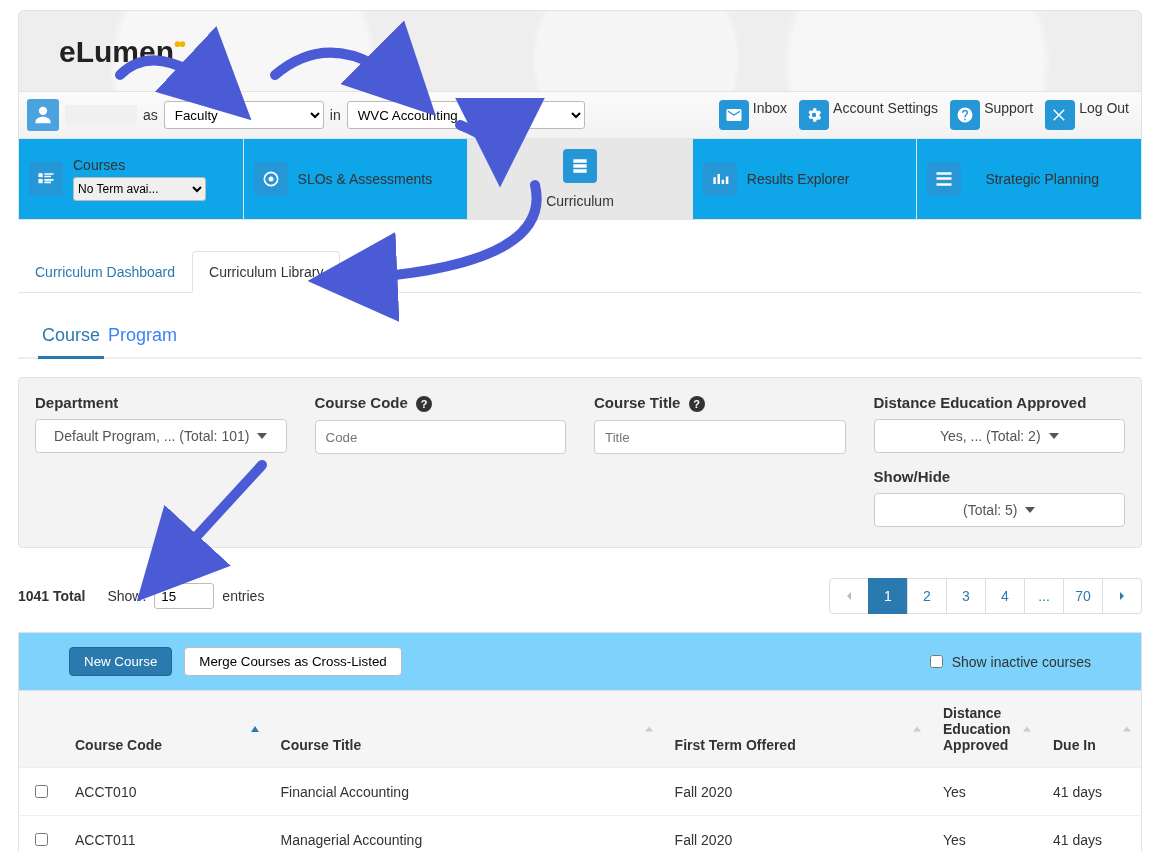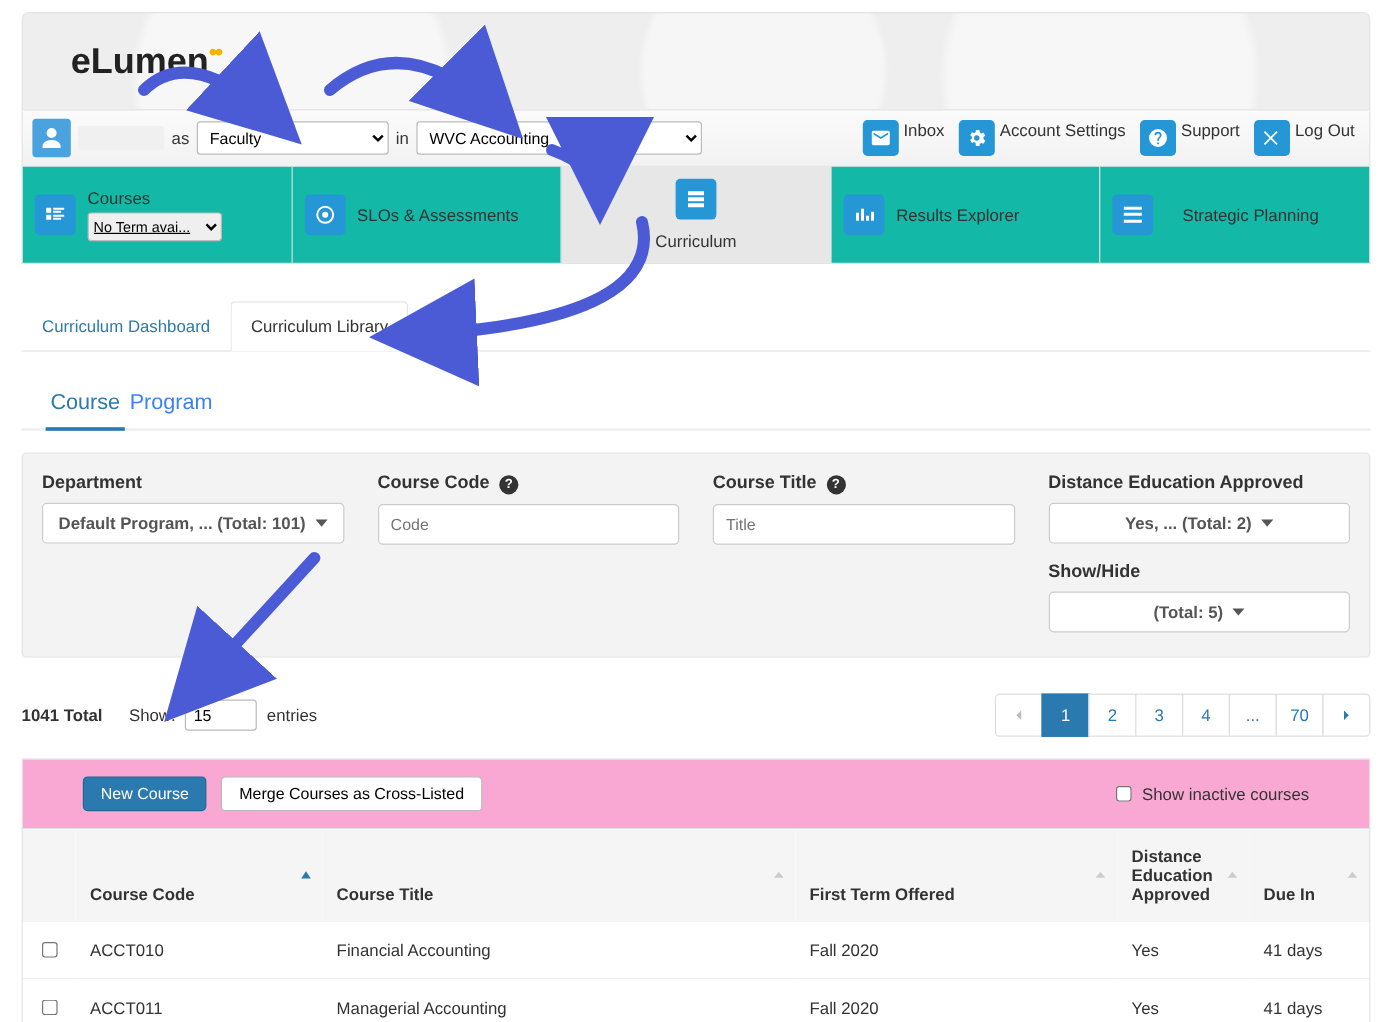--- a/index.html
+++ b/index.html
@@ -72,31 +72,31 @@
   .nav {
     display:flex;
     border:1px solid #e3e3e3;
     border-top:none;
   }
   .nav-item{
     flex:1;
     border-right:1px solid #e3e3e3;
     padding:10px 10px;
     display:flex; align-items:center; gap:10px;
-    background:#14b8a6;
+    background:#0ea5e9;
     cursor:pointer;
   }
   .nav-item:last-child{ border-right:none;gap:24px; }
   .nav-item.active{ background:#e7e7e7;flex-direction:column; }
   .nav-icon{
     width:34px;height:34px;background:#2596d6;border-radius:4px;display:flex;align-items:center;justify-content:center;
   }
   .nav-icon svg{fill:#fff;width:20px;height:20px;}
   .nav-courses-col{ display:flex; flex-direction:column; gap:4px; }
-  .term-select{ width:112px; height:24px; font-size:12px; border:1px solid #bbb; border-radius:3px;text-decoration:underline;}
+  .term-select{ width:133px; height:24px; font-size:12px; border:1px solid #bbb; border-radius:3px;}
 
   
   .subtabs{
     margin-top:30px;
     display:flex;
     border-bottom:1px solid #e3e3e3;
   }
   .subtab{
     padding:12px 16px 12px;
     color:#2a7ab0;
@@ -128,21 +128,21 @@
     padding:16px 16px 20px;
     display:grid;
     grid-template-columns: repeat(4, 1fr);
     gap:14px 28px;
   }
   .field label{ font-weight:600; display:block; margin-bottom:8px; font-size:15px;}
   .field input, .field .dropdown{
     width:100%; height:34px; border:1px solid #ccc; border-radius:4px; padding:0 10px; background:#fff;
     display:flex; align-items:center; justify-content:center; gap:8px; color:#555;
   }
-  .dropdown{ cursor:pointer; text-align:center;font-weight:bold;}
+  .dropdown{ cursor:pointer; text-align:center;}
   .caret{ display:inline-block; width:0;height:0;border-left:5px solid transparent;border-right:5px solid transparent;border-top:6px solid #555;}
   .help-circle{
     display:inline-flex; width:16px;height:16px;border-radius:50%;background:#333;color:#fff;font-size:11px;align-items:center;justify-content:center;margin-left:4px;font-weight:700;
   }
 
   
   .results-bar{ margin-top:30px; display:flex; align-items:center; gap:8px; }
   .showbox{ width:60px; height:26px; border:1px solid #bbb; border-radius:3px; padding:0 6px;}
   .pagination{ margin-left:auto; display:flex; }
   .page-btn{
@@ -155,21 +155,21 @@
   .page-btn:last-child{ border-radius:0 4px 4px 0;}
   .page-btn svg{ width:10px;height:10px; fill:currentColor;}
 
   
   .table-wrap{ border:1px solid #e3e3e3; margin-top:18px; }
   .table-toolbar{
     padding:14px 50px;
     display:flex;
     align-items:center;
     gap:12px;
-    background:#f9a8d4;
+    background:#7dd3fc;
     border-bottom:1px solid #e3e3e3;
   }
   .btn-primary{
     background:#2a7ab0; color:#fff; border:1px solid #236794; border-radius:4px; padding:6px 14px; cursor:pointer;
   }
   .btn-outline{
     background:#fff; border:1px solid #bbb; border-radius:4px; padding:6px 14px; cursor:pointer;
   }
   .inactive-chk{ margin-left:auto; display:flex; align-items:center; gap:6px;}
   table{ width:100%; border-collapse:collapse; }

